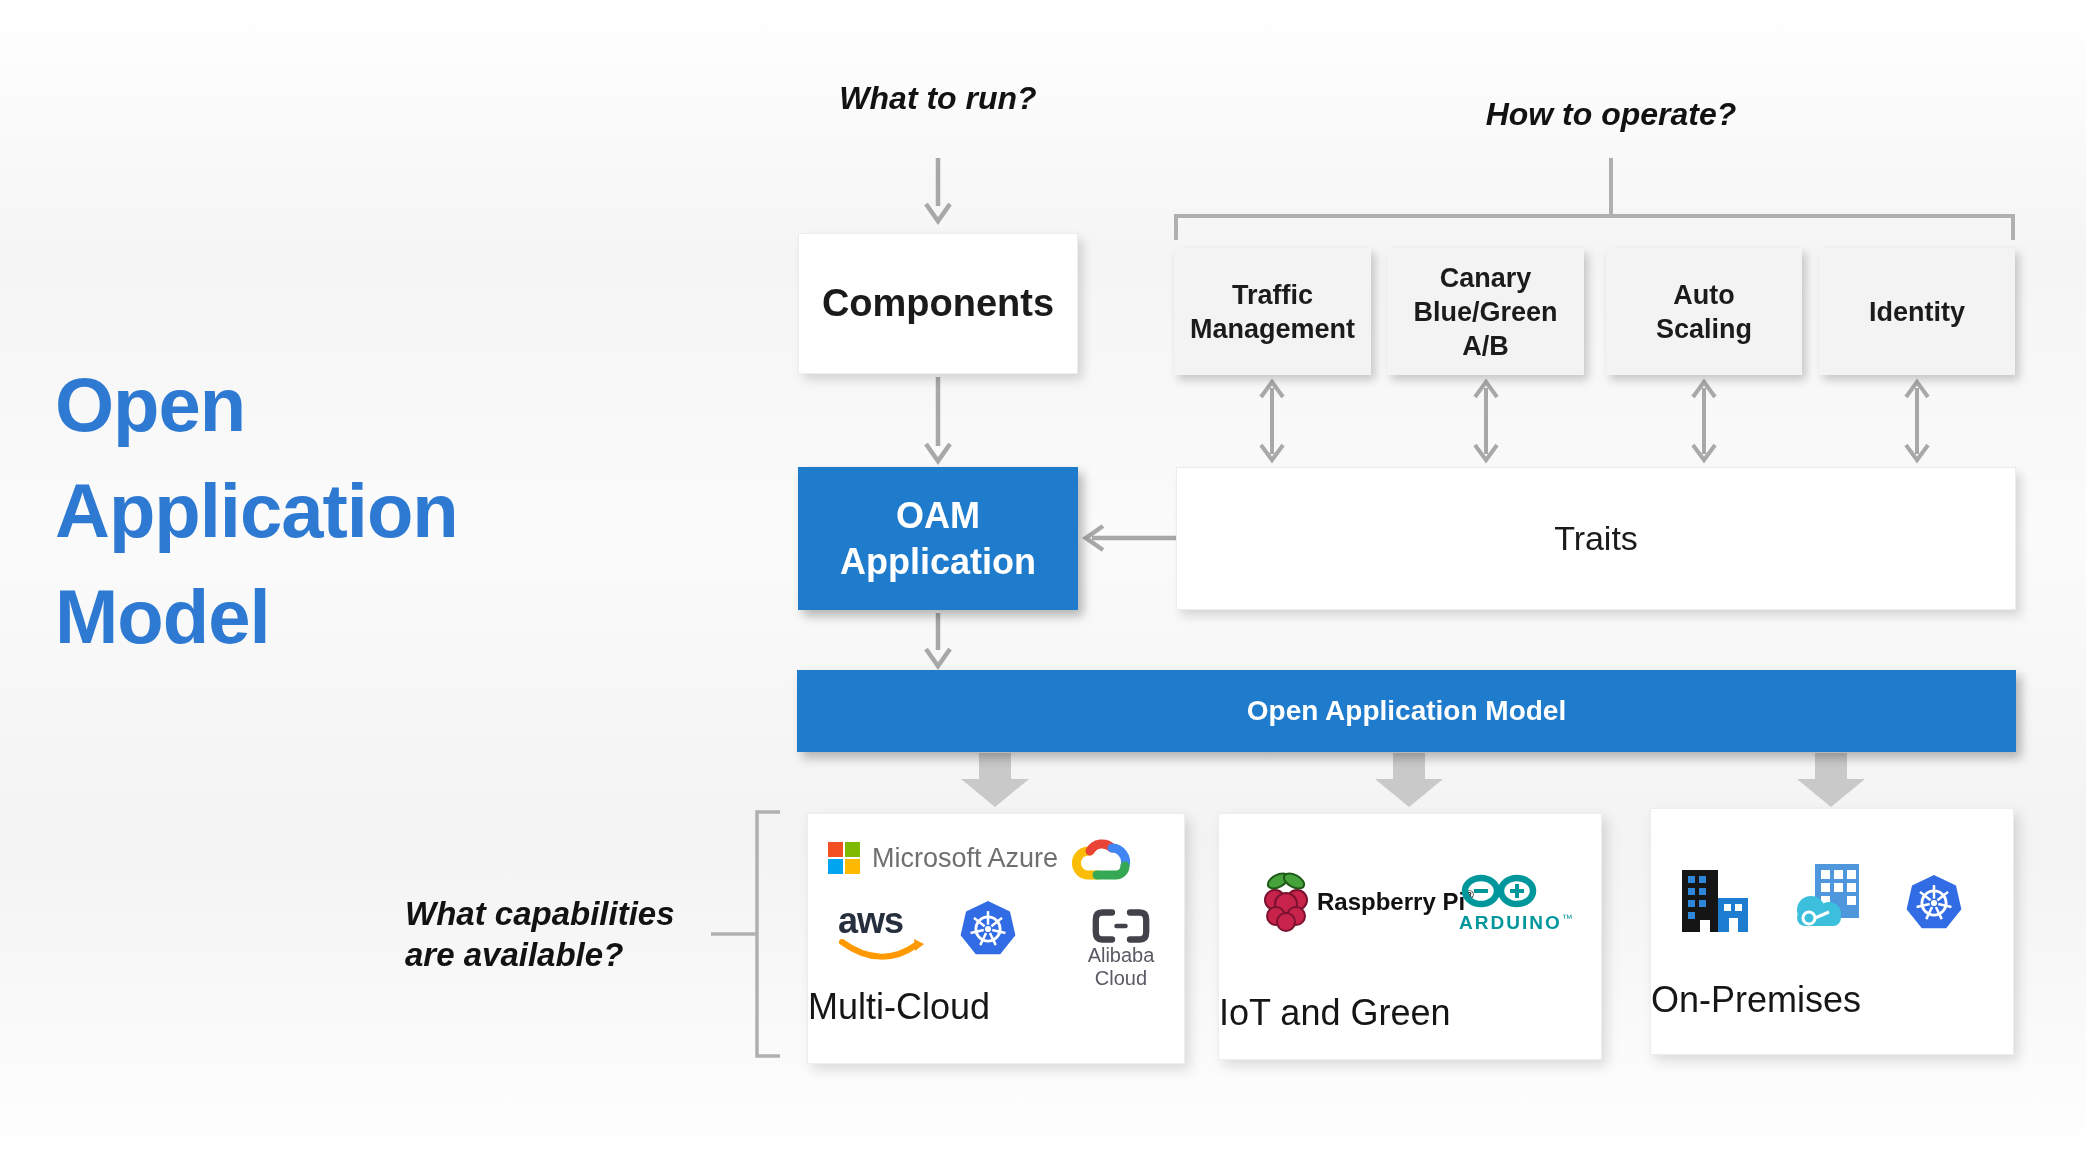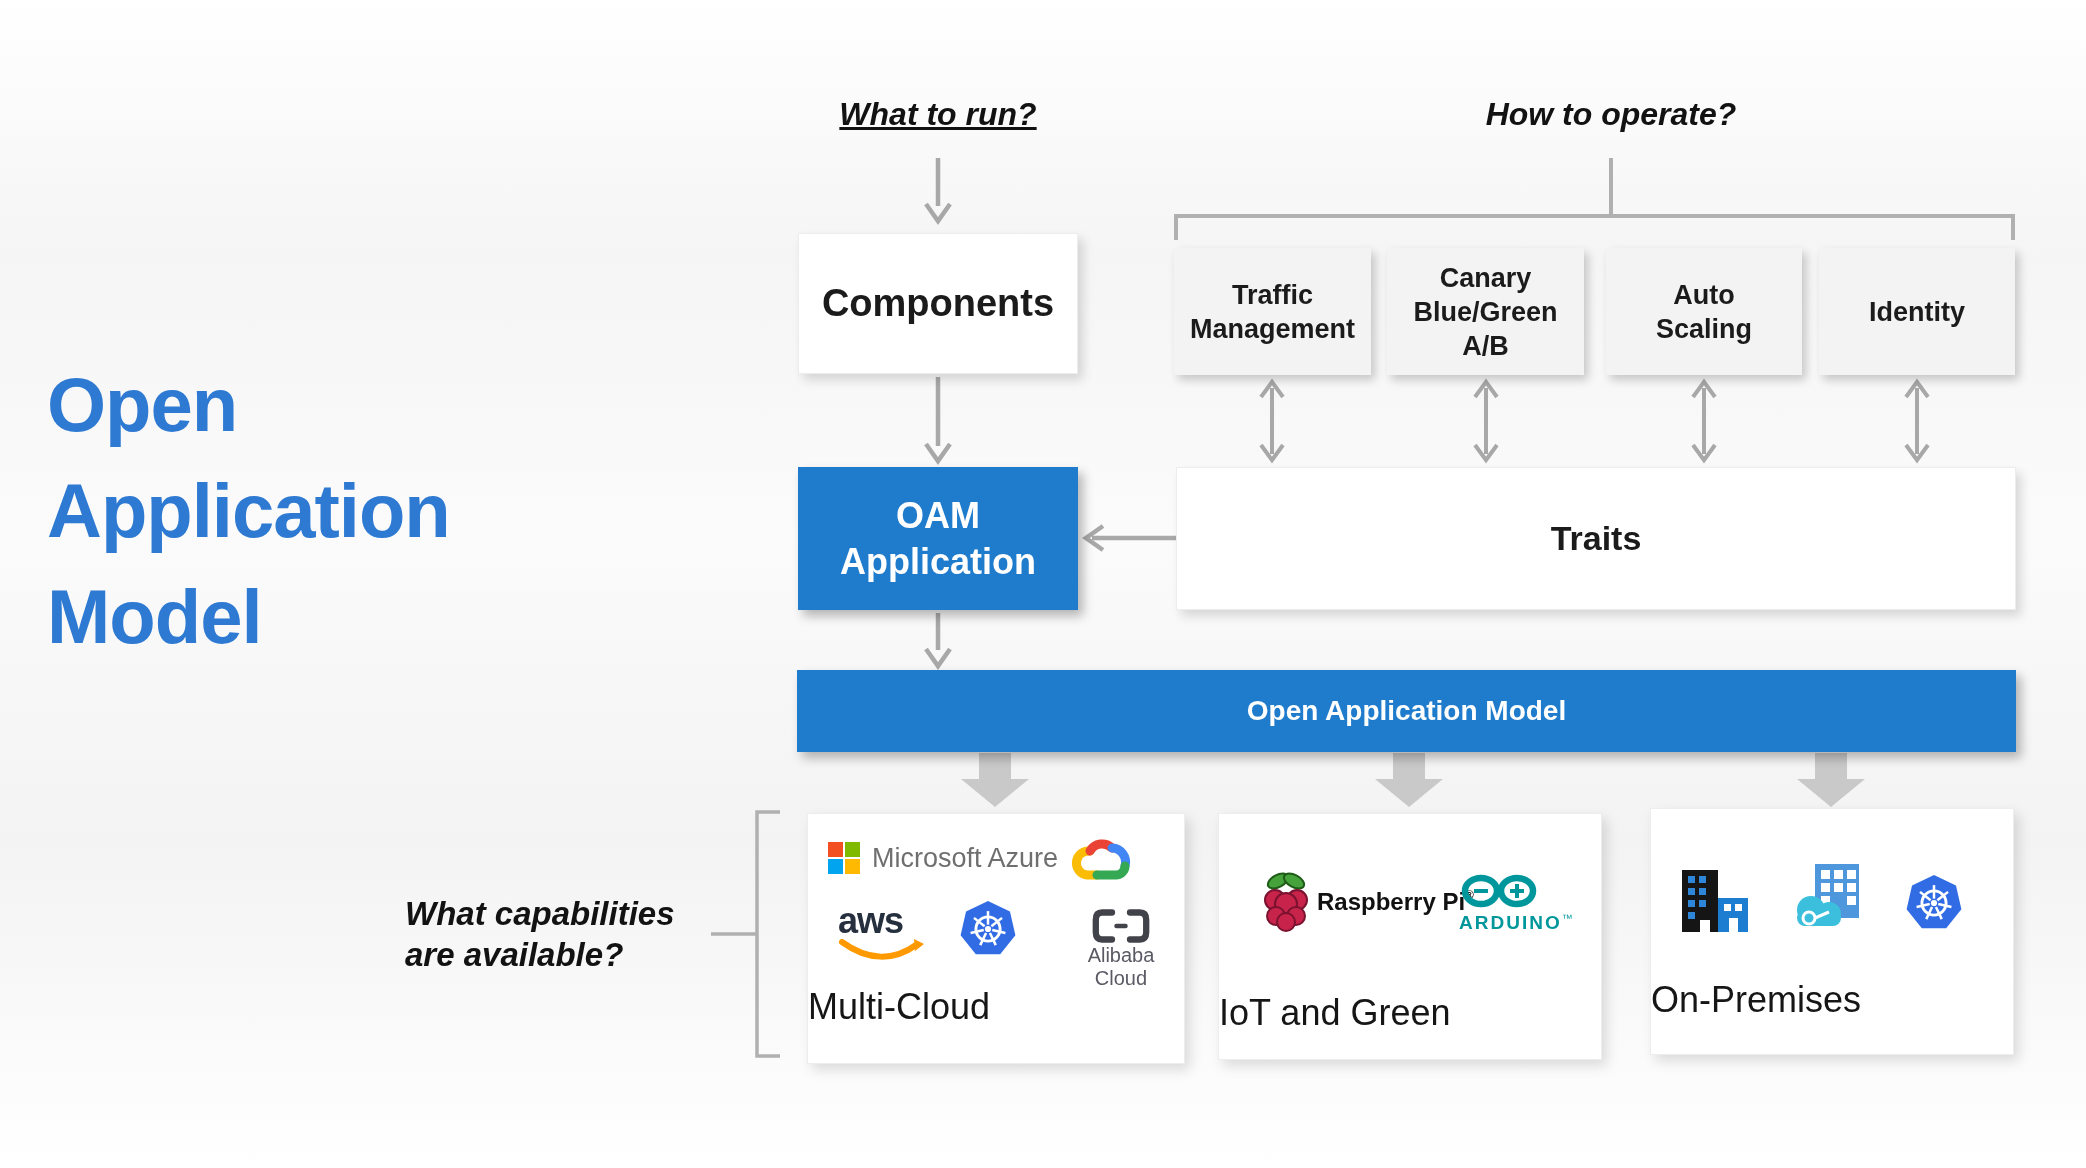--- a/index.html
+++ b/index.html
@@ -19,21 +19,21 @@
     color:var(--text-black);
   }
   .abs{position:absolute;}
   svg{display:block;}
   
   .main-title{
     left:47px;top:352px;width:560px;
     font-size:76px;font-weight:bold;line-height:106px;letter-spacing:-1px;
     color:var(--title-blue);
   }
-  .main-title span{display:block;}
+  .main-title span{display:block;margin-left:8px;}
   
   .q-label{
     font-size:32px;font-weight:bold;font-style:italic;color:#121212;
     text-align:center;white-space:nowrap;
   }
   .cap-label{
     left:405px;top:893px;width:330px;
     font-size:33px;font-weight:bold;font-style:italic;color:#121212;line-height:41px;
   }
   .cap-label span{display:block;}
@@ -47,21 +47,21 @@
     background:var(--operate-box-bg);
     box-shadow:4px 5px 9px rgba(0,0,0,0.20);
     font-size:27px;font-weight:bold;line-height:34px;padding:0 22px;
   }
   .box-blue{
     background:var(--primary-blue);color:#ffffff;
     box-shadow:5px 6px 10px rgba(0,0,0,0.28);
   }
   .components-box{left:798px;top:233px;width:280px;height:141px;font-size:38px;font-weight:bold;}
   .oam-box{left:798px;top:467px;width:280px;height:143px;font-size:36px;font-weight:bold;line-height:46px;padding:0 14px;}
-  .traits-box{left:1176px;top:467px;width:840px;height:143px;font-size:34px;font-weight:bold;}
+  .traits-box{left:1176px;top:467px;width:840px;height:143px;font-size:34px;font-weight:normal;}
   .banner{left:797px;top:670px;width:1219px;height:82px;font-size:28px;font-weight:bold;}
   .op-box{top:248px;height:127px;}
   
   .target-box{background:#ffffff;border:1px solid #ededed;box-shadow:5px 6px 12px rgba(0,0,0,0.13);}
   .target-label{
     position:absolute;left:0;right:0;text-align:left;
     font-size:36px;font-weight:normal;color:#161616;
   }
   .logo-text-azure{font-size:27px;color:#6F6F6F;text-align:center;}
   .aws-word{font-size:36px;font-weight:bold;color:#252F3E;letter-spacing:-1px;line-height:30px;}
@@ -132,21 +132,21 @@
       <polygon points="1815,753 1847,753 1847,779 1865,779 1831,807 1797,779 1815,779"></polygon>
     </g>
   </svg>
 
   <div class="abs main-title">
     <span>Open</span>
     <span>Application</span>
     <span>Model</span>
   </div>
 
-  <div class="abs q-label" style="left:788px;top:96px;width:300px;text-decoration:underline;">What to run?</div>
+  <div class="abs q-label" style="left:788px;top:80px;width:300px;">What to run?</div>
   <div class="abs q-label" style="left:1461px;top:96px;width:300px;">How to operate?</div>
   <div class="abs cap-label">
     <span>What capabilities</span>
     <span>are available?</span>
   </div>
 
   <div class="abs box box-white components-box">Components</div>
   <div class="abs box box-blue oam-box">OAM Application</div>
   <div class="abs box box-white traits-box">Traits</div>
   <div class="abs box box-blue banner">Open Application Model</div>

